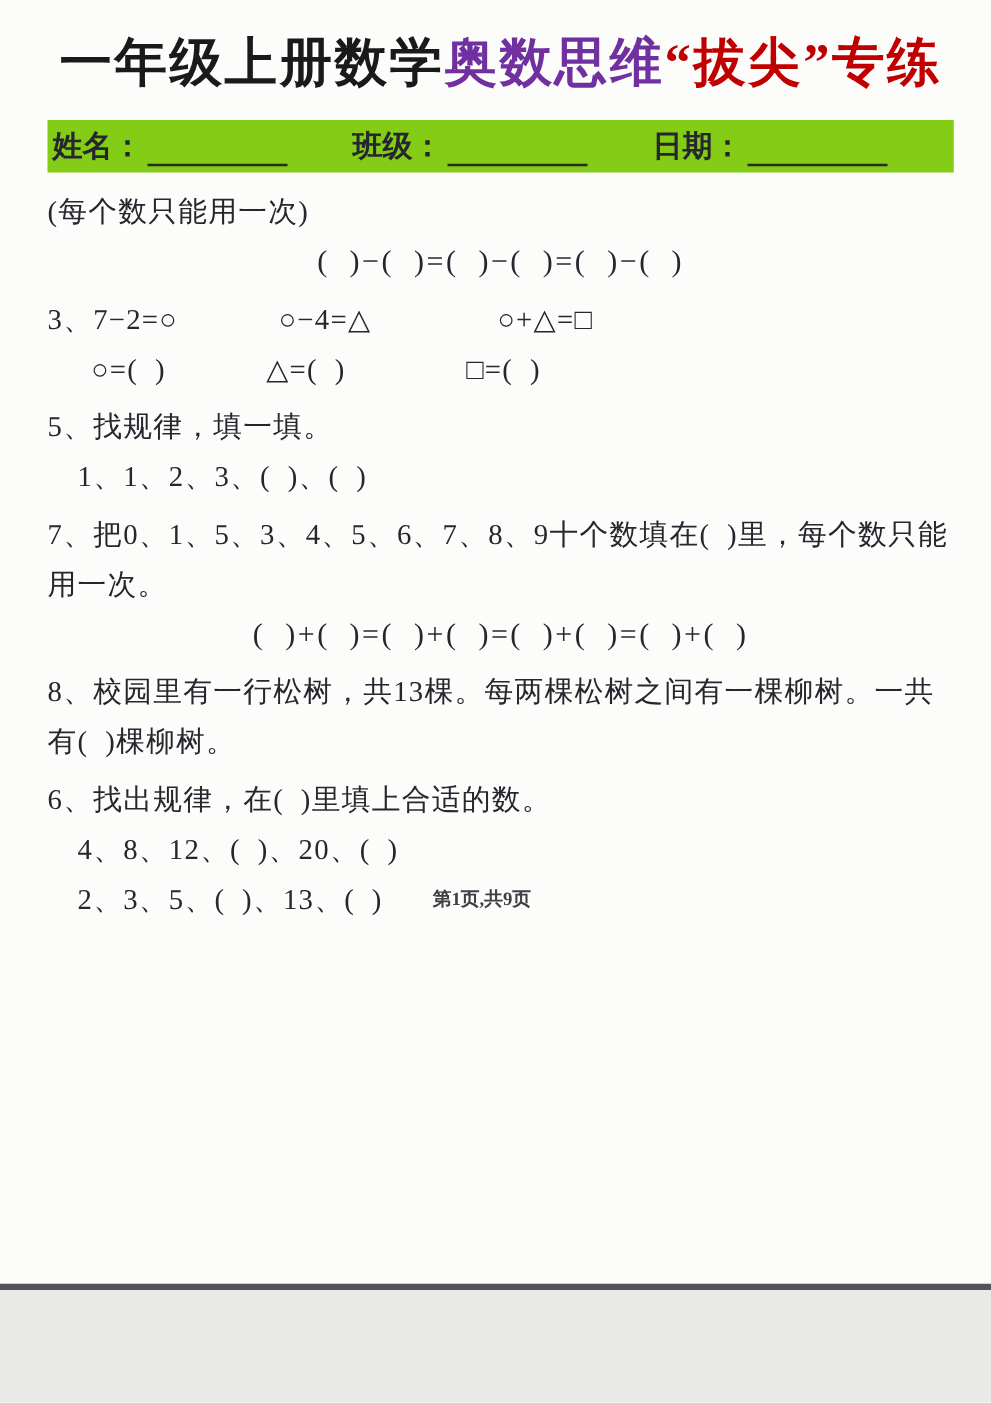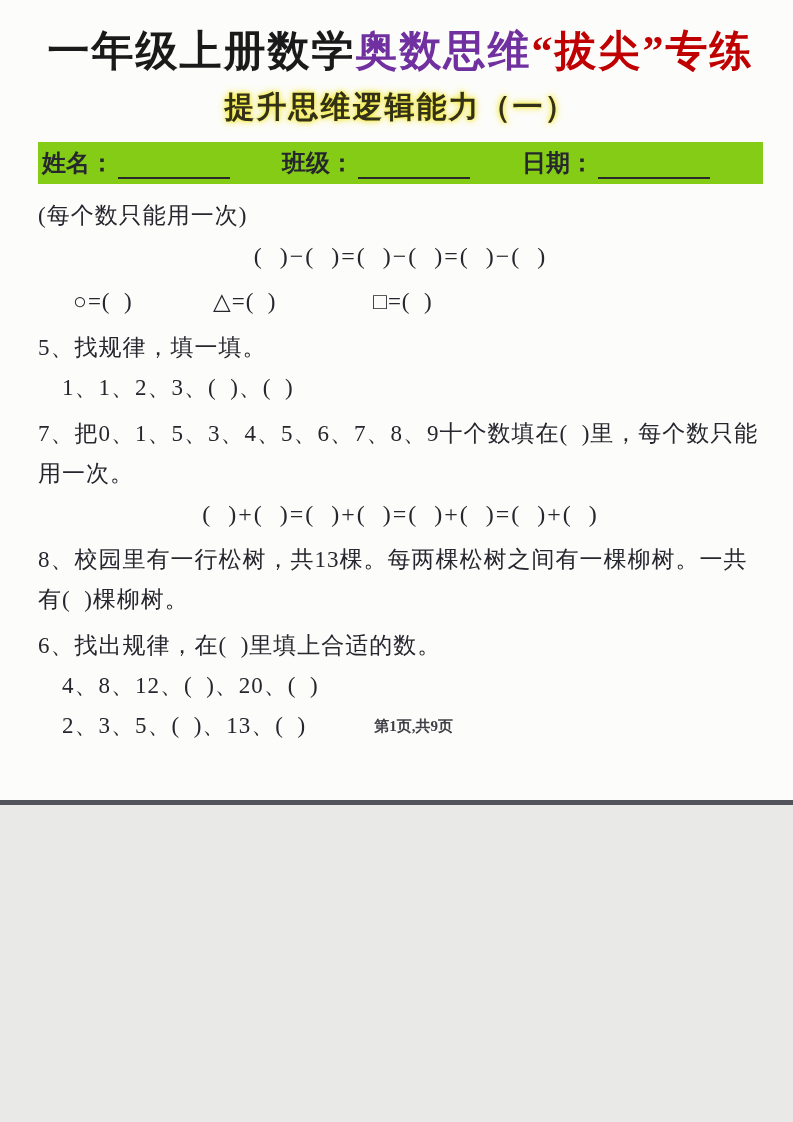--- a/index.html
+++ b/index.html
@@ -1,18 +1,18 @@
 <!DOCTYPE html>
 <html><head>
 <meta charset="utf-8">
 <style>
   html, body { margin: 0; padding: 0; background: #e9e9e7; }
   .page {
     position: relative;
-    width: 793px; height: 805px;
+    width: 793px; height: 1032px;
     margin: 0 auto;
     background: #fcfcfa;
     box-sizing: border-box;
     padding: 20px 30px 0 38px;
     font-family: "Liberation Serif", "DejaVu Serif", serif;
     color: #26262e;
     overflow: hidden;
   }
   .title {
     margin: 0; text-align: center;
@@ -57,38 +57,37 @@
     border-bottom: 2px solid #6a6a70;
     margin: 0 6px 0 2px; vertical-align: baseline;
   }
   .flex-row { display: flex; }
   .q3-row1 .cell1 { width: 185px; }
   .q3-row1 .cell2 { width: 175px; }
   .q3-row2 { margin-left: 35px; }
   .q3-row2 .cell1 { width: 140px; }
   .q3-row2 .cell2 { width: 160px; }
   .seq-indent { margin-left: 24px; }
-  .last-row { display: flex; align-items: center; gap: 28px; }
+  .last-row { display: flex; align-items: center; }
   .page-footer {
     font-size: 15px; letter-spacing: 0;
     color: #3f3f46; margin-left: 40px; font-weight: bold;
   }
   .bottom-bar {
     position: absolute; left: 0; right: 0; bottom: 0;
     height: 5px; background: #53535b;
   }
 </style>
 </head>
 <body>
 
 <div class="page">
 
   <h1 class="title"><span class="t-black">一年级上册数学</span><span class="t-purple">奥数思维</span><span class="t-red">“拔尖”专练</span></h1>
 
-  <div class="subtitle">提升思维逻辑能力（一）</div>
 
   <div class="info-strip">
     <span class="info-field">
         <span>姓名：</span>
         <span class="info-blank"></span>
       </span>
     <span class="info-field">
         <span>班级：</span>
         <span class="info-blank"></span>
       </span>
@@ -100,20 +99,25 @@
 
   <div class="content">
 
     <div class="qblock">
       <div class="line">(每个数只能用一次)</div>
       <div class="line eq-line">(  )−(  )=(  )−(  )=(  )−(  )</div>
     </div>
 
 
     <div class="qblock">
+      <div class="line flex-row q3-row1">
+        <span class="cell1">3、7−2=○</span>
+        <span class="cell2">○−4=△</span>
+        <span class="cell3">○+△=□</span>
+      </div>
       <div class="line flex-row q3-row2">
         <span class="cell1">○=(  )</span>
         <span class="cell2">△=(  )</span>
         <span class="cell3">□=(  )</span>
       </div>
     </div>
 
 
     <div class="qblock">
       <div class="line">5、找规律，填一填。</div>

